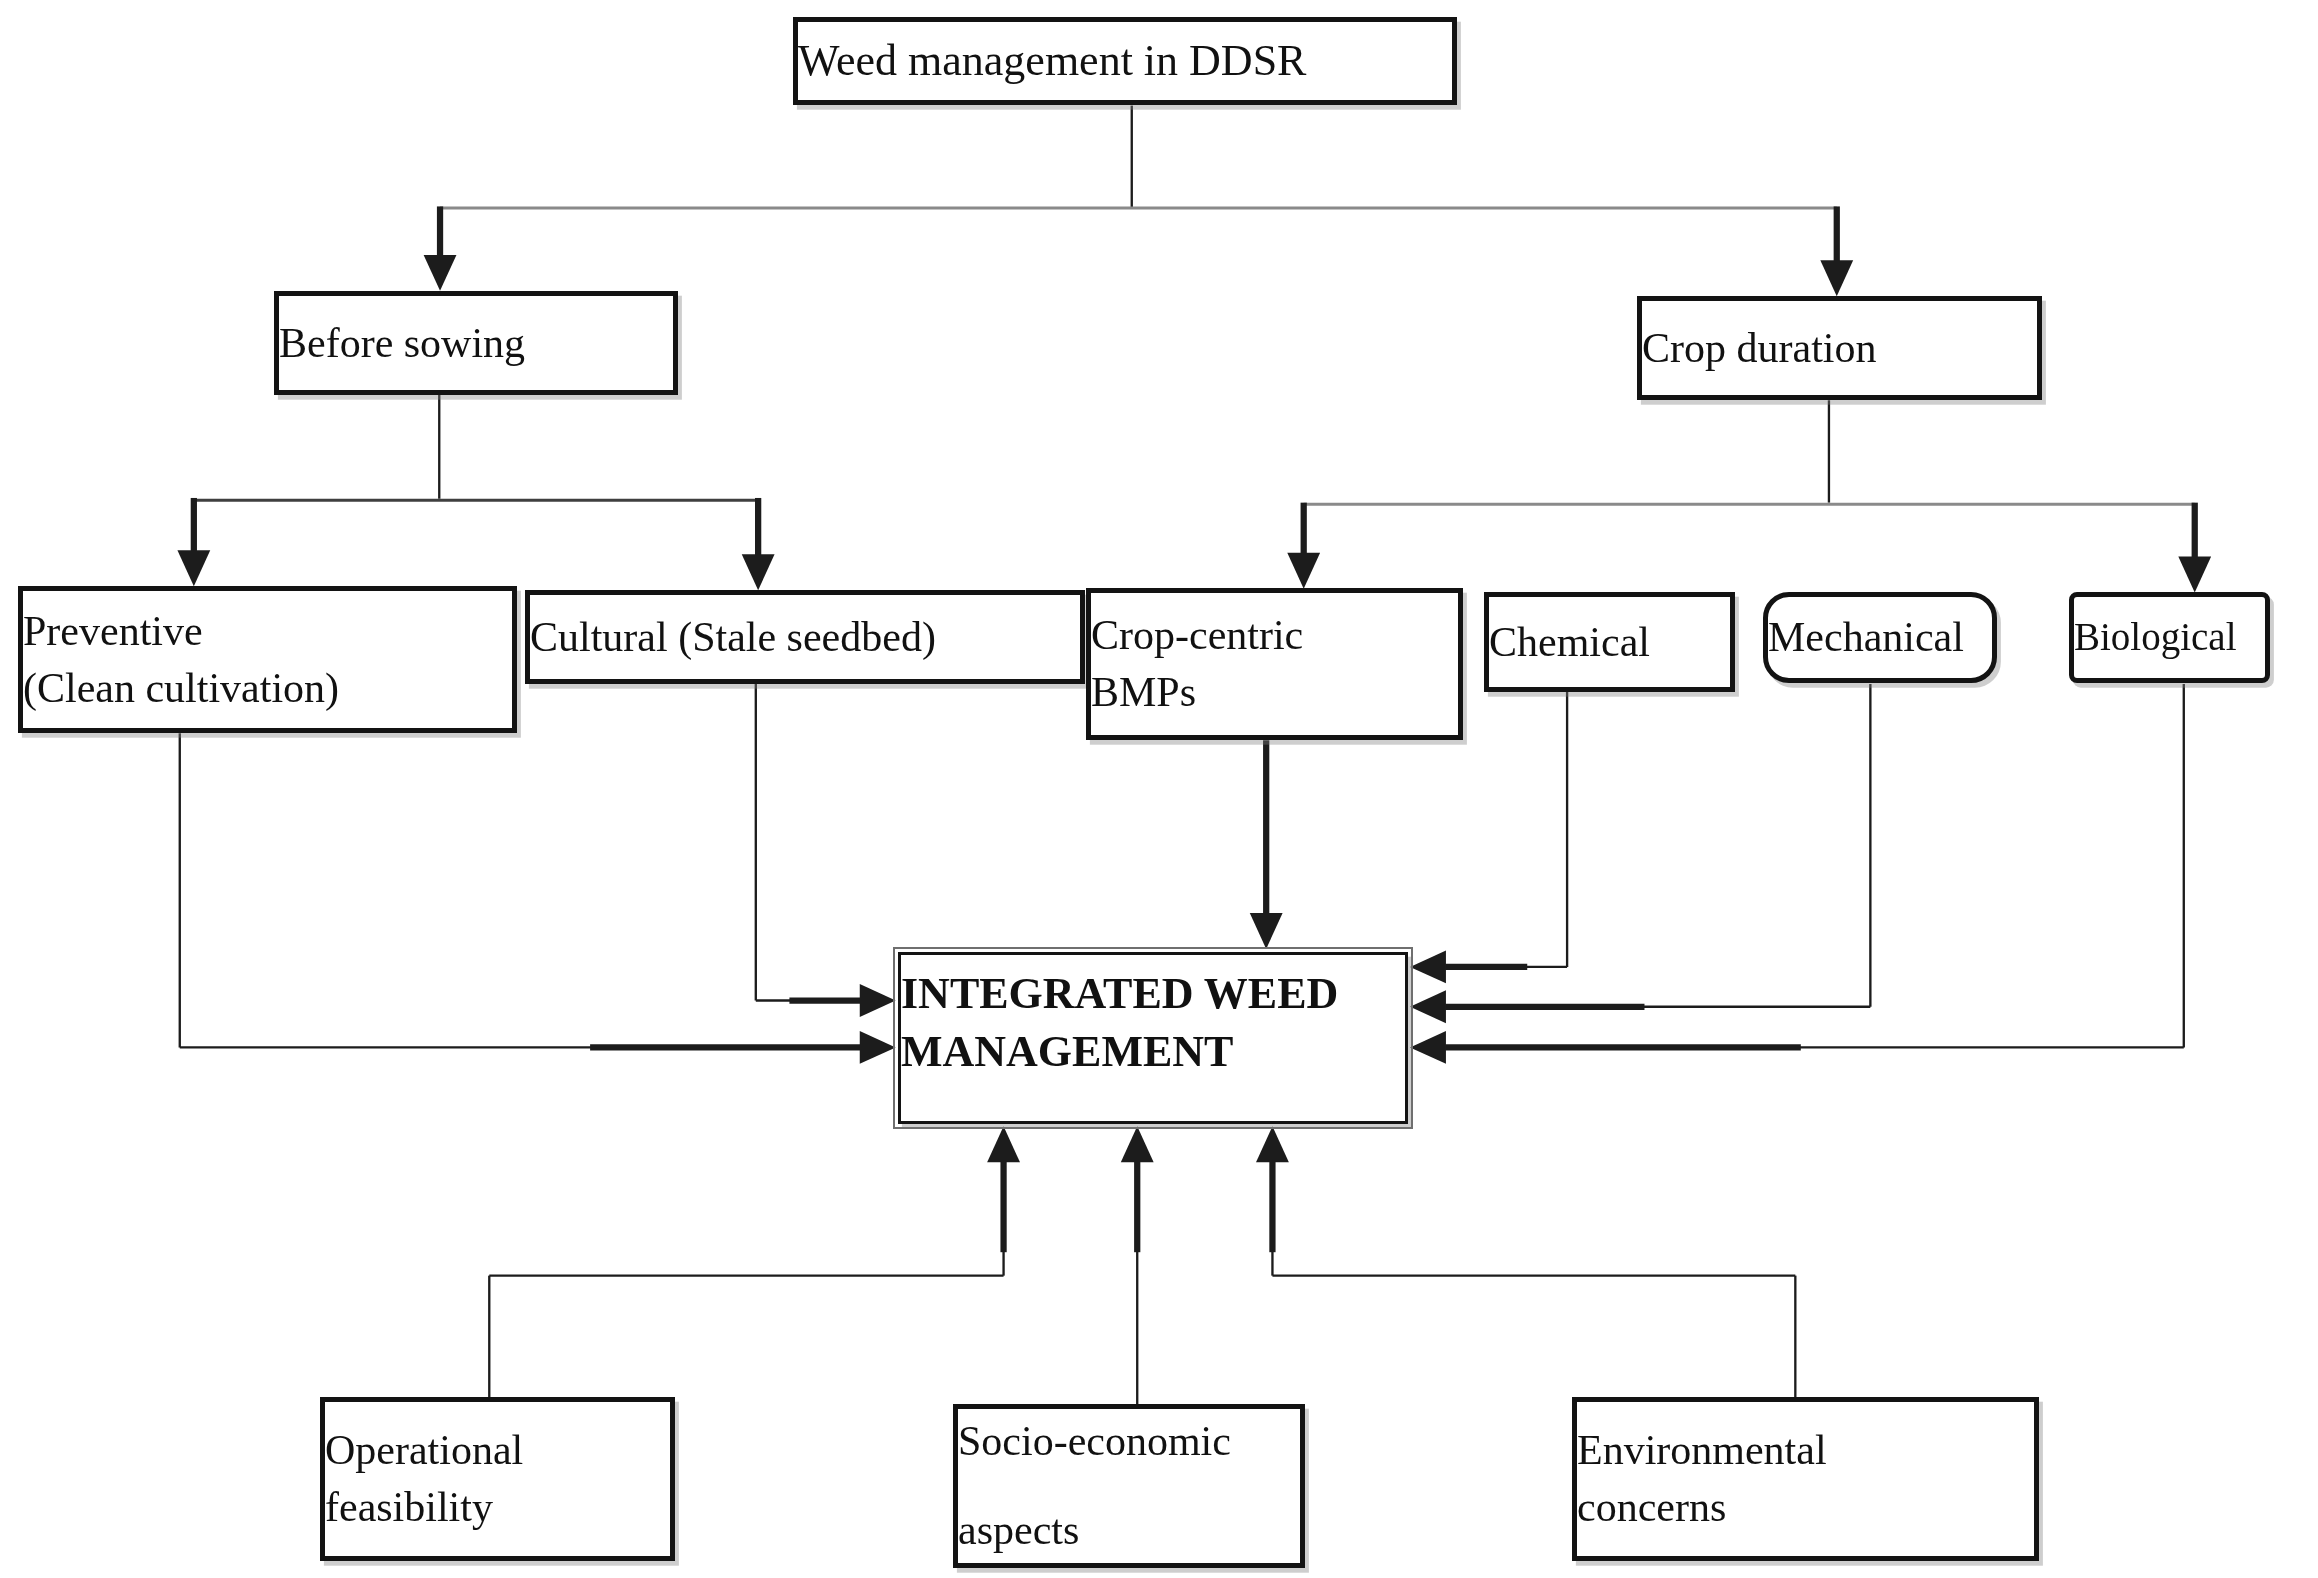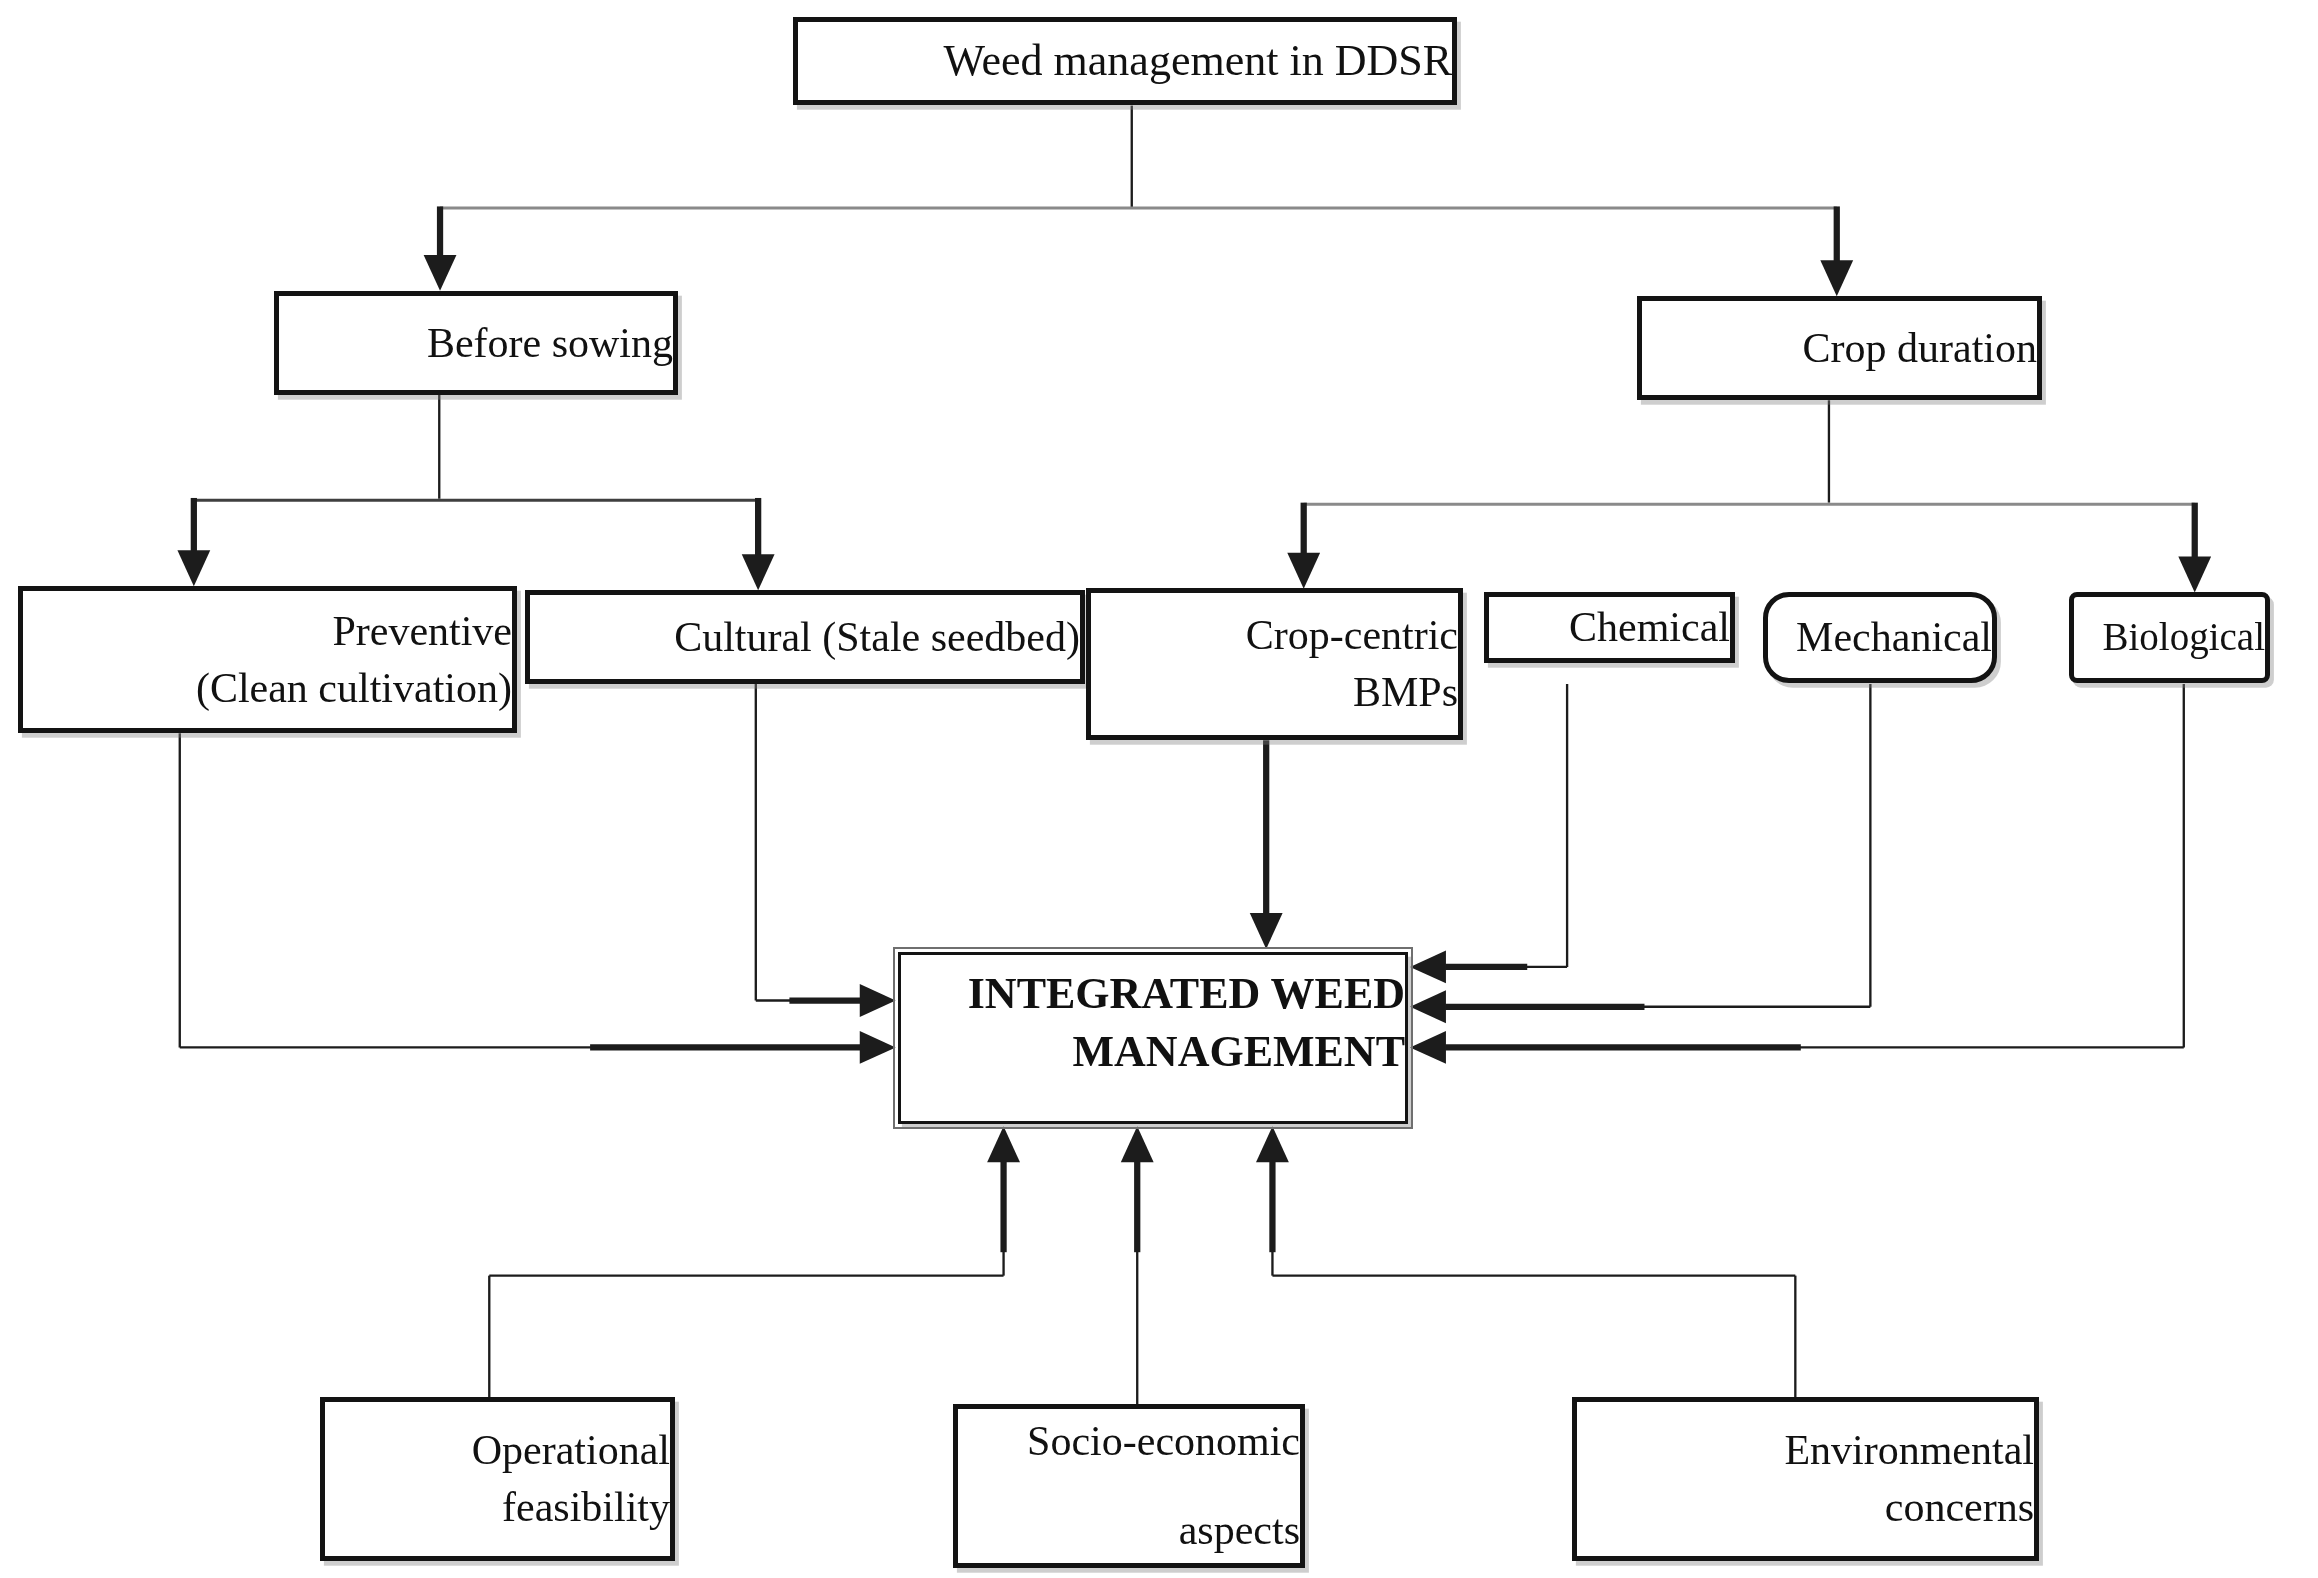--- a/index.html
+++ b/index.html
@@ -24,37 +24,37 @@
     z-index: 1;
   }
   .node {
     position: absolute;
     z-index: 2;
     box-sizing: border-box;
     border: 5.5px solid var(--box-border, #111);
     background: #ffffff;
     display: flex;
     flex-direction: column;
-    align-items: flex-end;
+    align-items: flex-start;
     justify-content: center;
     text-align: center;
     font-size: 42px;
     line-height: 1.35;
     box-shadow: 3.9px 4.7px 0 rgba(125,125,125,0.38);
   }
   .node span { display: block; white-space: nowrap; }
 
   
   #box-root         { left:793px; top:17px;   width:664px; height:88px; font-size:44px; }
   #box-before       { left:274px;  top:291px;  width:404px; height:104px; }
   #box-duration     { left:1637px; top:296px;  width:405px; height:104px; }
   #box-preventive   { left:18px;   top:586px;  width:499px; height:147px; }
   #box-cultural     { left:525px;  top:590px;  width:560px; height:94px; }
   #box-bmps         { left:1086px; top:588px;  width:377px; height:152px; }
-  #box-chemical     { left:1484px; top:592px;  width:251px; height:71px; }
+  #box-chemical     { left:1484px; top:592px;  width:251px; height:100px; }
   #box-mechanical   { left:1763px; top:592px;  width:234px; height:91px;border-radius:26px; }
   #box-biological   { left:2069px; top:592px;  width:201px; height:91px; font-size:39px;border-radius:8px; }
   #box-iwm          { left:898px; top:952px; width:510px; height:172px;
                       font-size:44px; font-weight:700; line-height:1.32;
                       border-width:3.9px;
                       outline:2.3px solid #6f6f6f; outline-offset:3.1px;
                       padding-bottom:30px; }
   #box-operational  { left:320px;  top:1397px; width:355px; height:164px; }
   #box-socio        { left:953px; top:1404px; width:352px; height:164px;gap:32px; }
   #box-environment  { left:1572px; top:1397px; width:467px; height:164px; }

